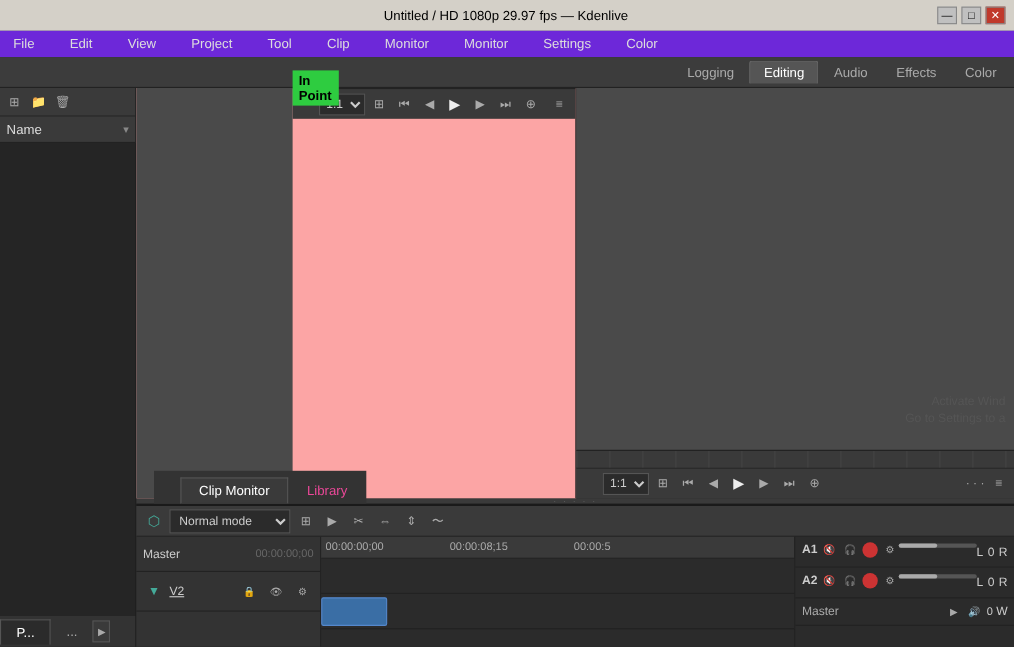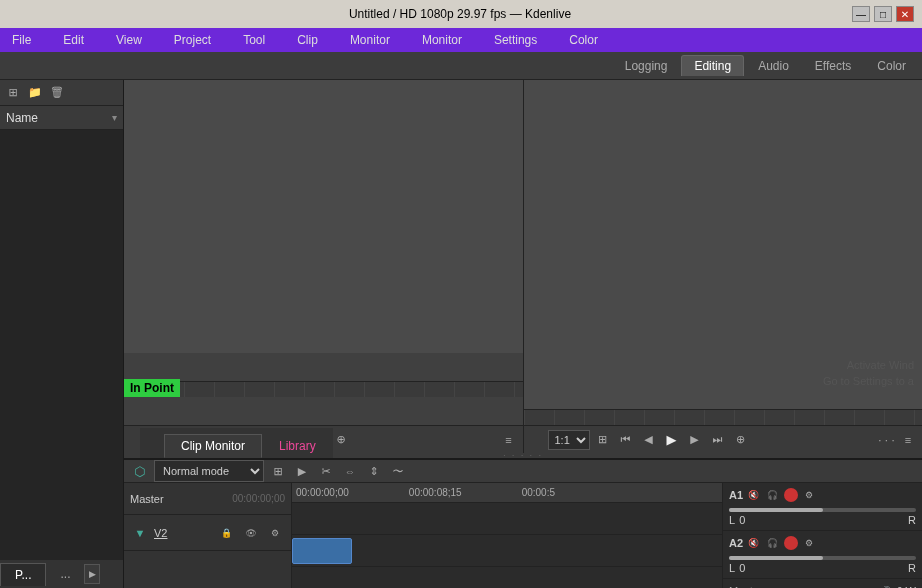--- a/index.html
+++ b/index.html
@@ -140,26 +140,25 @@
 
     
     #monitors-area {
       display: flex;
       flex: 1;
       min-height: 0;
     }
 
     #clip-monitor-area {
       flex: 1;
-      background: #404040;
-      display: flex;
-      flex-direction: column;
+      background: #fca5a5;
+      display: flex;
+      flex-direction: row;
       border-right: 1px solid #222;
       position: relative;
-      gap: 28px;
     }
 
     #project-monitor-area {
       flex: 1;
       background: #3a3a3a;
       display: flex;
       flex-direction: column;
       position: relative;
     }
 
@@ -321,21 +320,21 @@
     #audio-channels {
       width: 200px;
       background: #2b2b2b;
       border-left: 1px solid #222;
       display: flex;
       flex-direction: column;
     }
 
     .audio-channel {
       display: flex;
-      flex-direction: column;
+      flex-direction: row;
       padding: 4px 6px;
       border-bottom: 1px solid #222;
     }
 
     .audio-channel-top {
       display: flex;
       align-items: center;
       gap: 3px;
       margin-bottom: 3px;
     }

